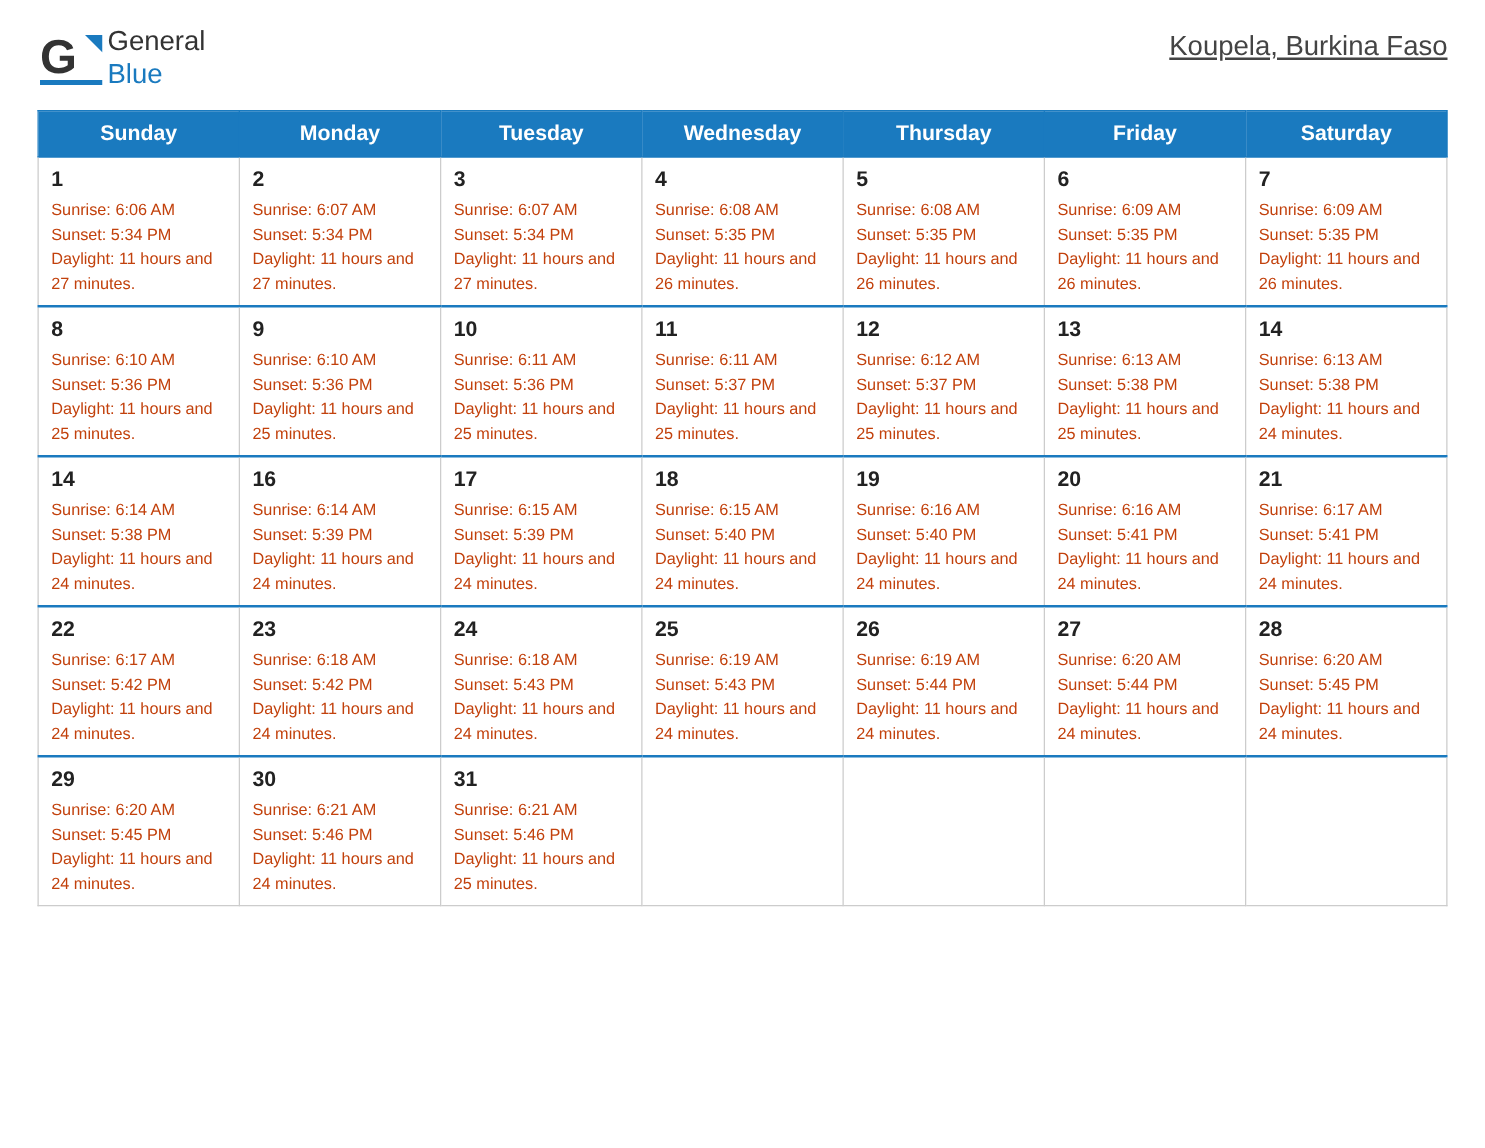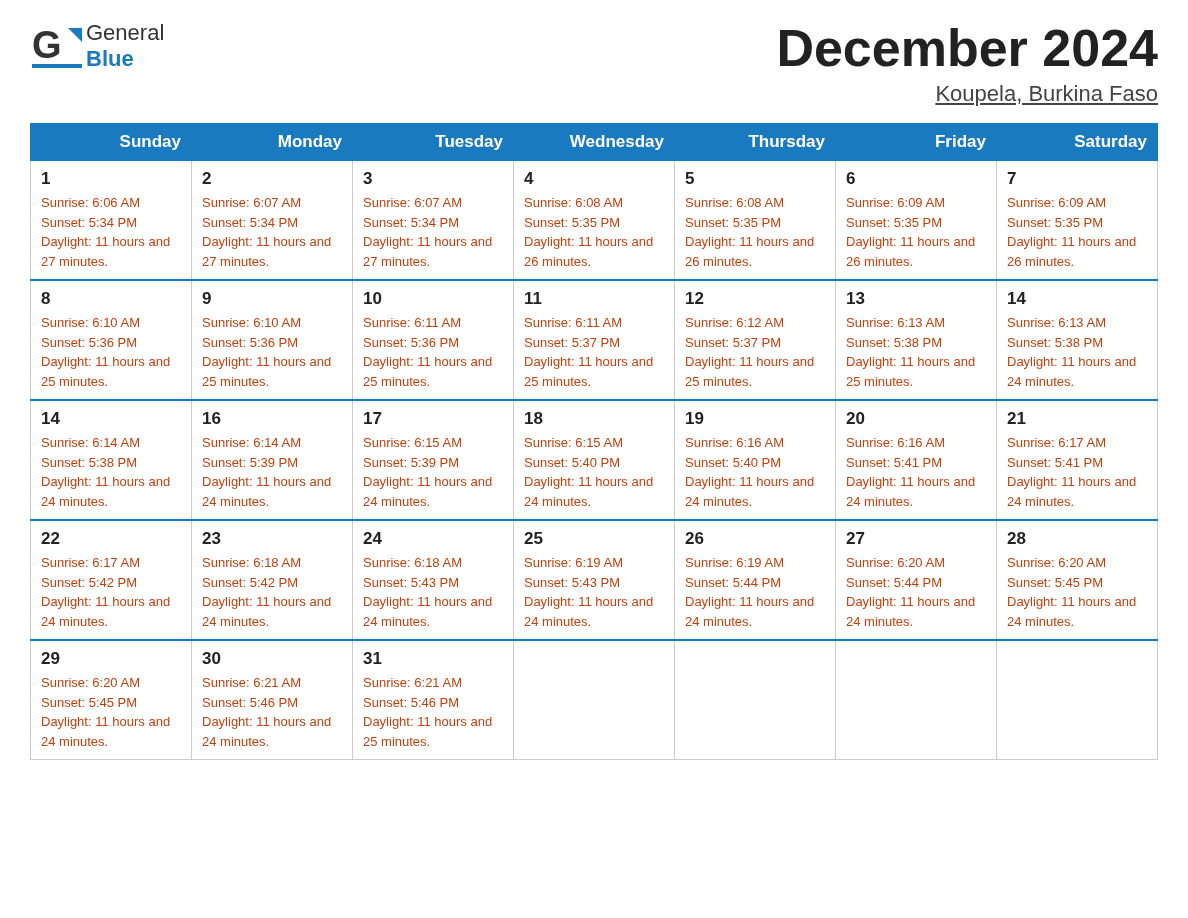--- a/index.html
+++ b/index.html
@@ -40,21 +40,21 @@
       width: 100%;
       border-collapse: collapse;
       border: 1px solid #1a7abf;
     }
     .calendar th {
       background: #1a7abf;
       color: #fff;
       font-size: 17px;
       font-weight: bold;
       padding: 8px 10px;
-      text-align: right;
+      text-align: center;
       border: 1px solid #1a7abf;
       margin-left: 48px;
     }
     .calendar td {
       vertical-align: top;
       padding: 8px 10px;
       border: 1px solid #ccc;
       width: calc(100% / 7);
       min-height: 110px;
     }
@@ -93,27 +93,26 @@
 
         <polygon points="38,8 52,8 52,22" fill="#1a7abf"></polygon>
 
         <rect x="2" y="44" width="50" height="4" fill="#1a7abf"></rect>
       </svg>
       <div>
         <div>
           <span style="font-size:22px;font-weight:normal;color:#333;">General</span>
         </div>
         <div>
-          <span style="font-size:22px;font-weight:bold;color:#1a7abf;">Blue</span>
+          <span style="font-size:22px;font-weight:normal;color:#1a7abf;">Blue</span>
         </div>
       </div>
     </div>
   </div>
   <div class="title-block">
-    <div class="month-title">December 2024</div>
     <div class="location">Koupela, Burkina Faso</div>
   </div>
 </div>
 
 <table class="calendar">
   <thead>
     <tr>
     <th>Sunday</th>
         <th>Monday</th>
         <th>Tuesday</th>

